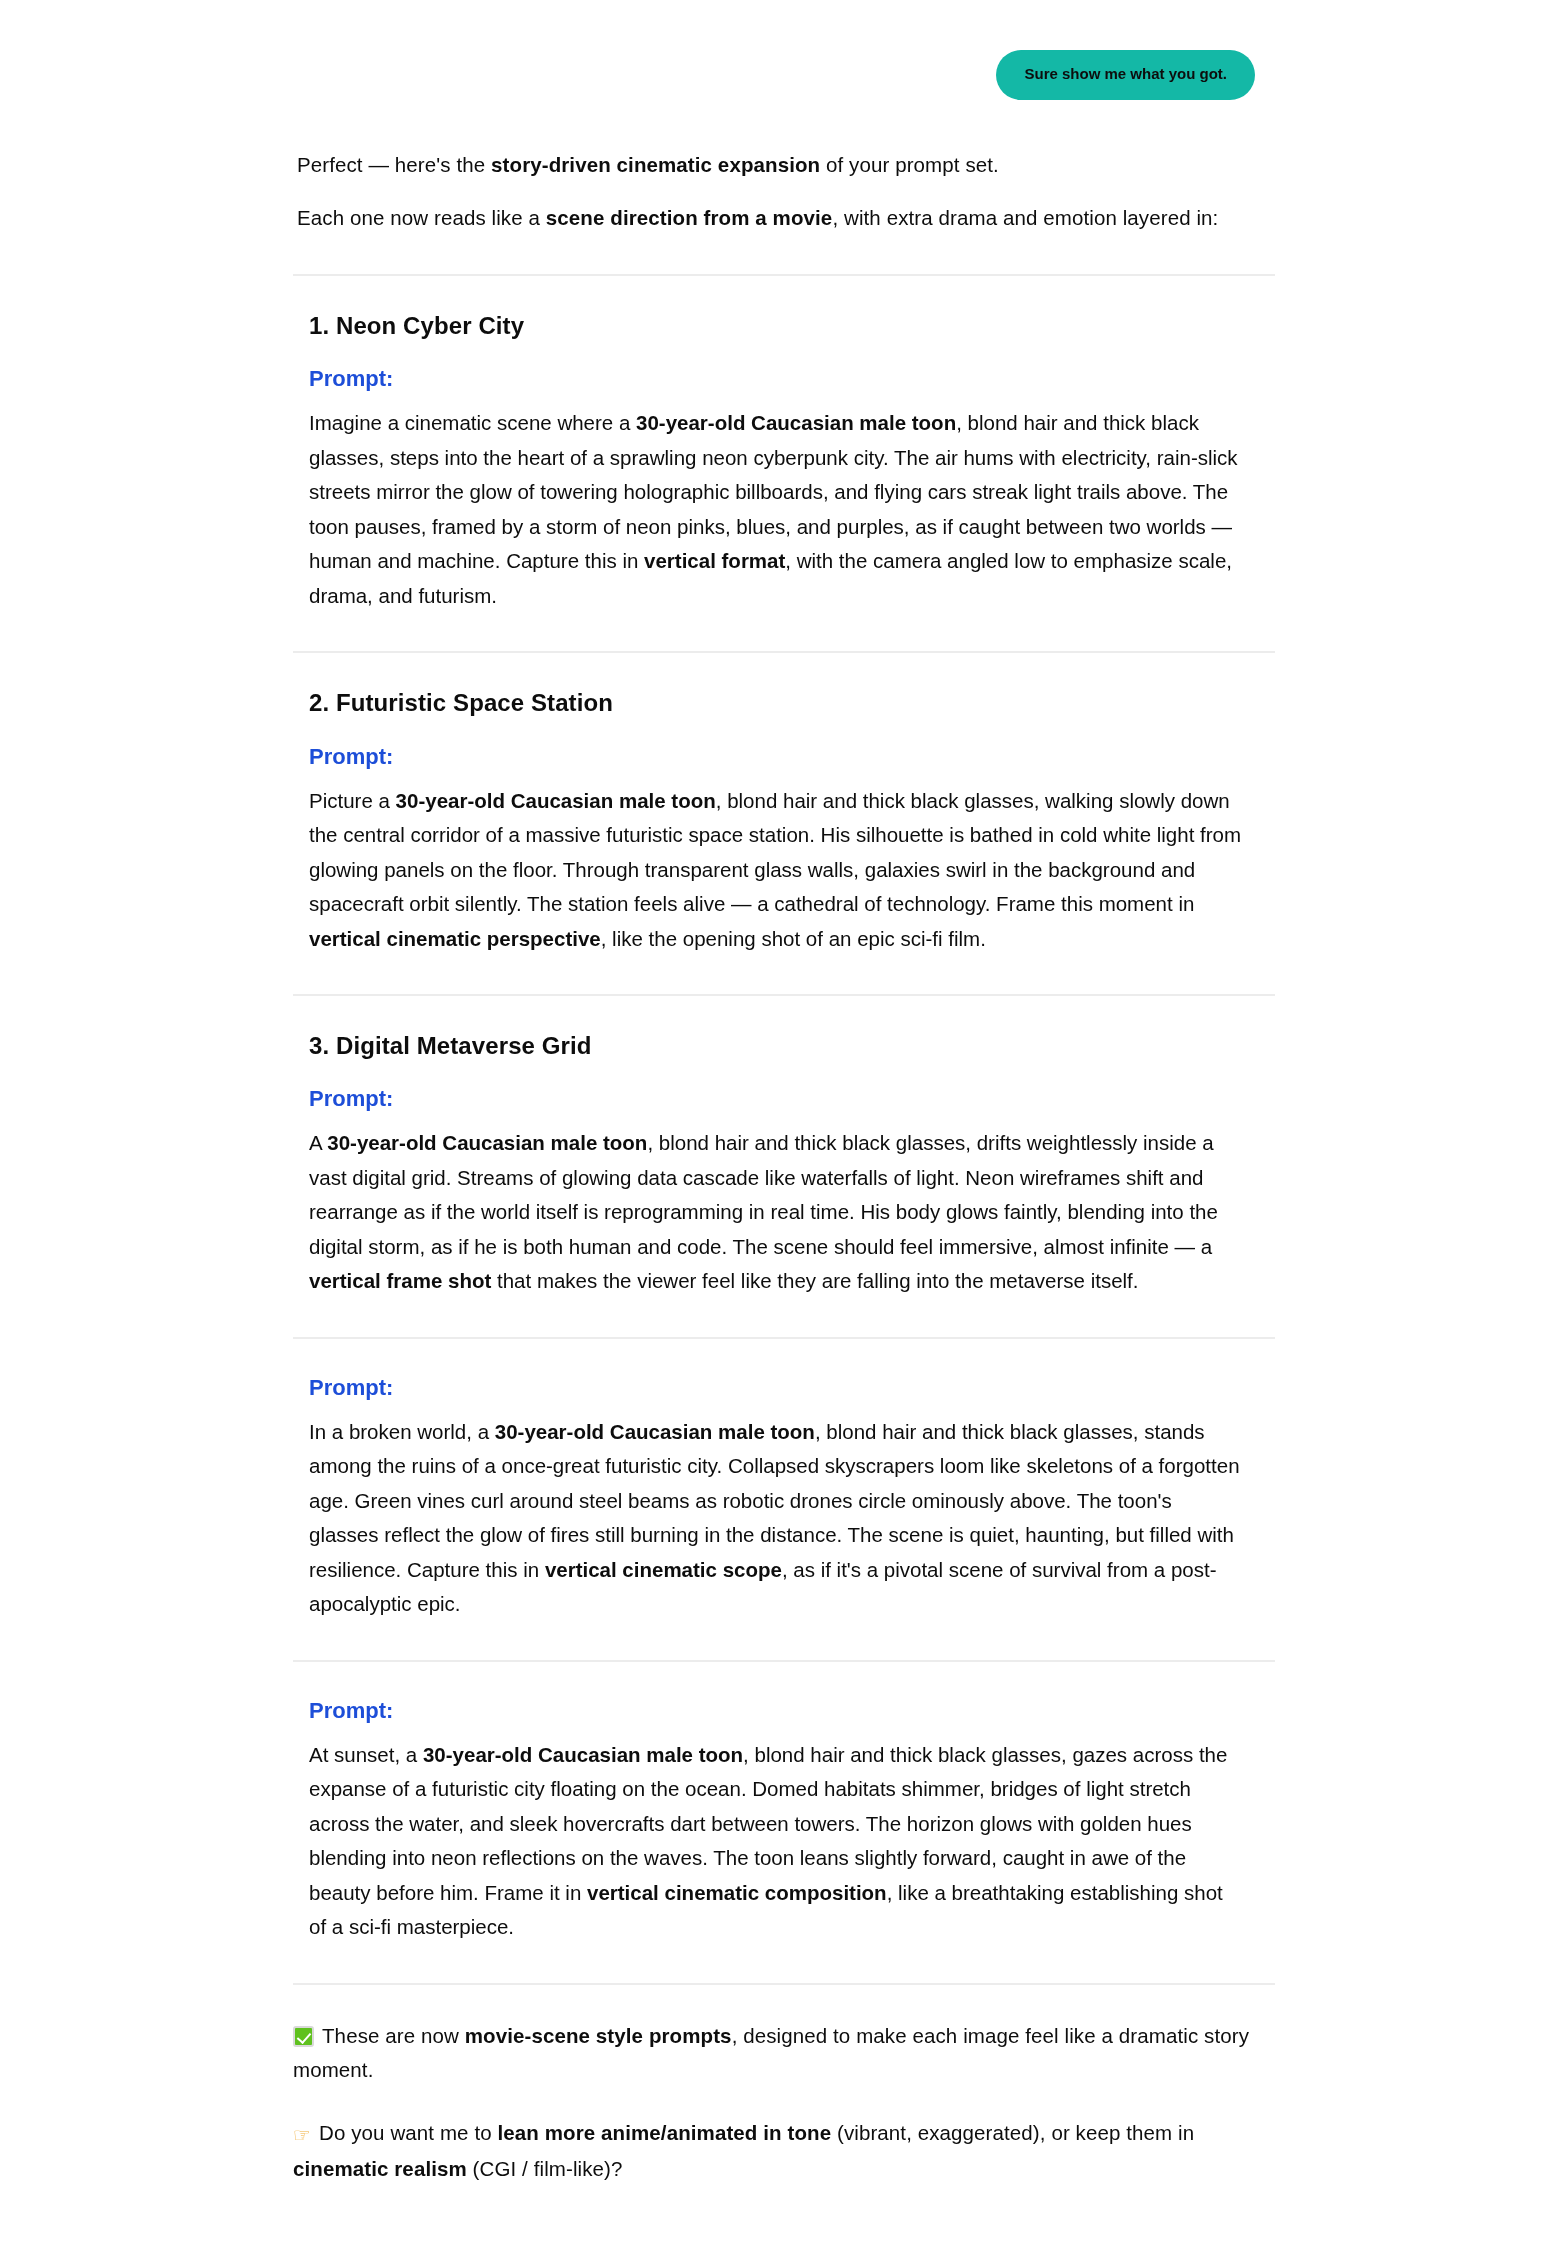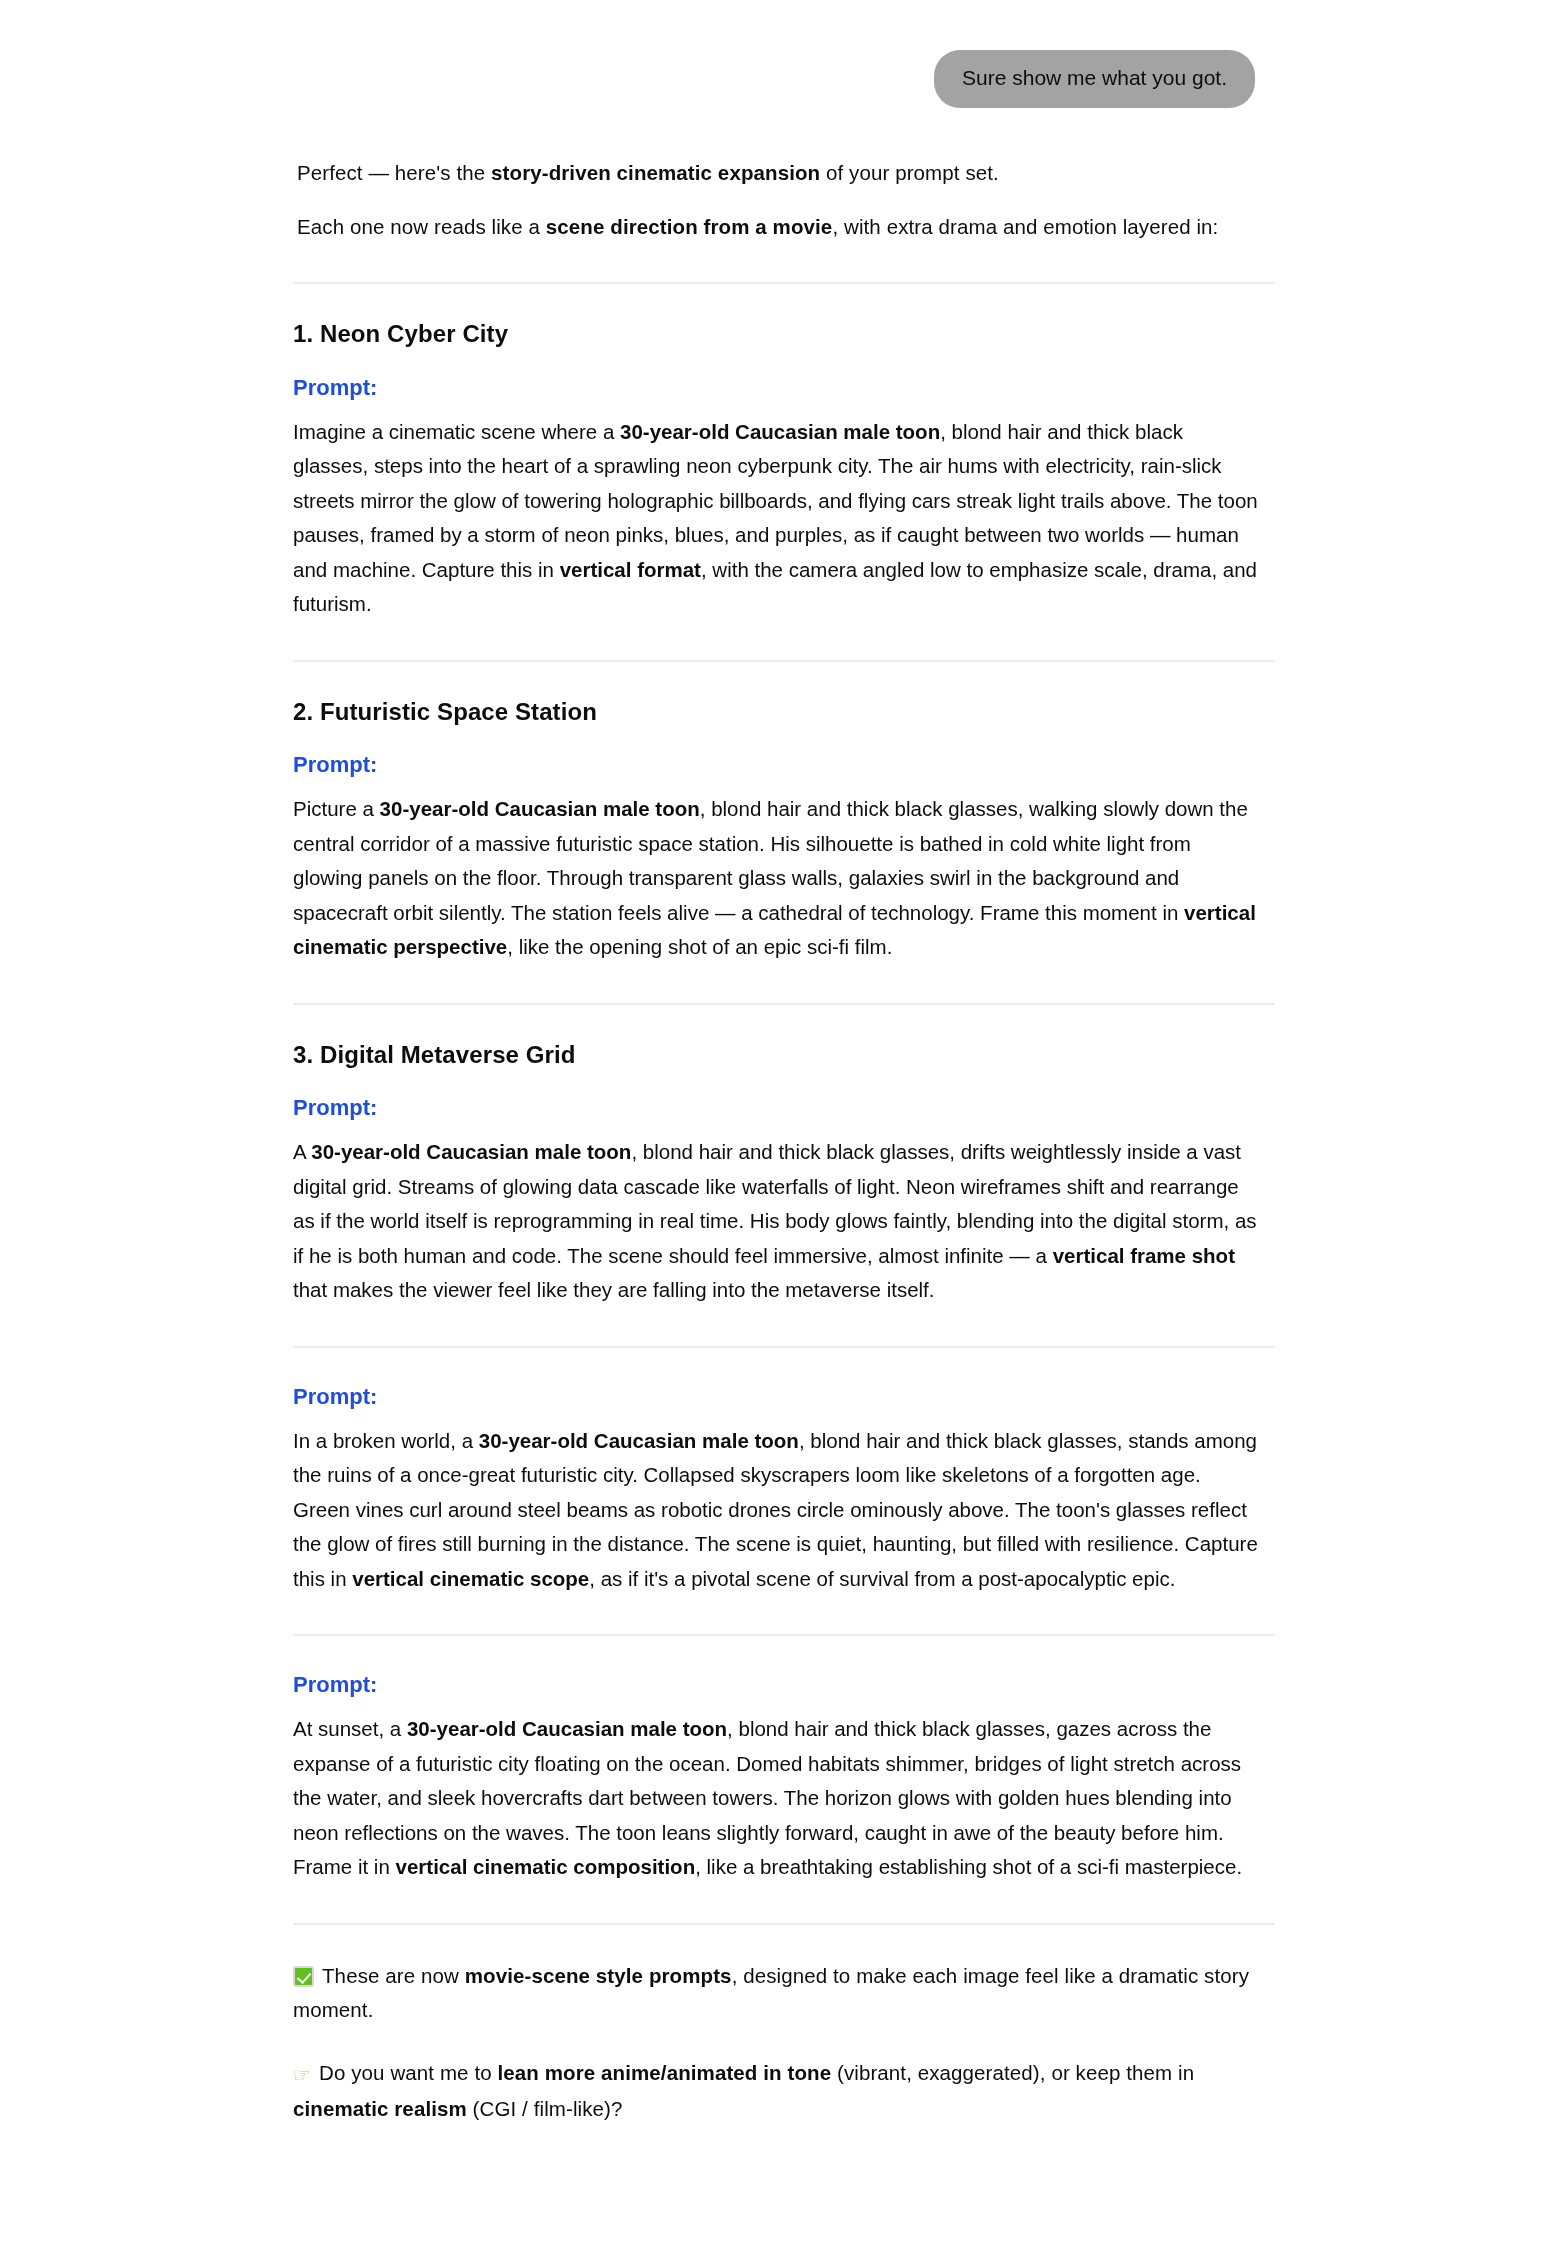--- a/index.html
+++ b/index.html
@@ -21,28 +21,29 @@
     position: relative;
   }
 
   
   .user-turn {
     display: flex;
     justify-content: flex-end;
     padding: 50px 298px 0 0;
   }
   .user-bubble {
-    background: #a3a3a3;
+    background: #14b8a6;
     color: #0d0d0d;
     border-radius: 26px;
     padding: 13px 28px 15px 28px;
-    font-size: 21px;
+    font-size: 15px;
     line-height: 1.45;
     max-width: 820px;
     white-space: pre-wrap;
+    font-weight: bold;
   }
 
   
   .assistant-turn {
     padding: 48px 293px 0 293px;
     max-width: 1553px;
   }
 
   p.para {
     margin: 0 0 19px 4px;
@@ -79,21 +80,21 @@
     color: #1d4ed8;
   }
 
   p.prompt-body {
     margin: 0;
     font-size: 20.5px;
     line-height: 34.5px;
     color: #0d0d0d;
   }
 
-  .section-block { margin: 0; }
+  .section-block { margin: 16px; }
 
   
   .closing { margin-top: 0; }
   .closing p { margin: 0 0 28px 0; }
   .emoji-check {
     display: inline-block;
     width: 21px; height: 21px;
     background: #5fc11e;
     border: 2px solid #d9d9d9;
     border-radius: 3px;

